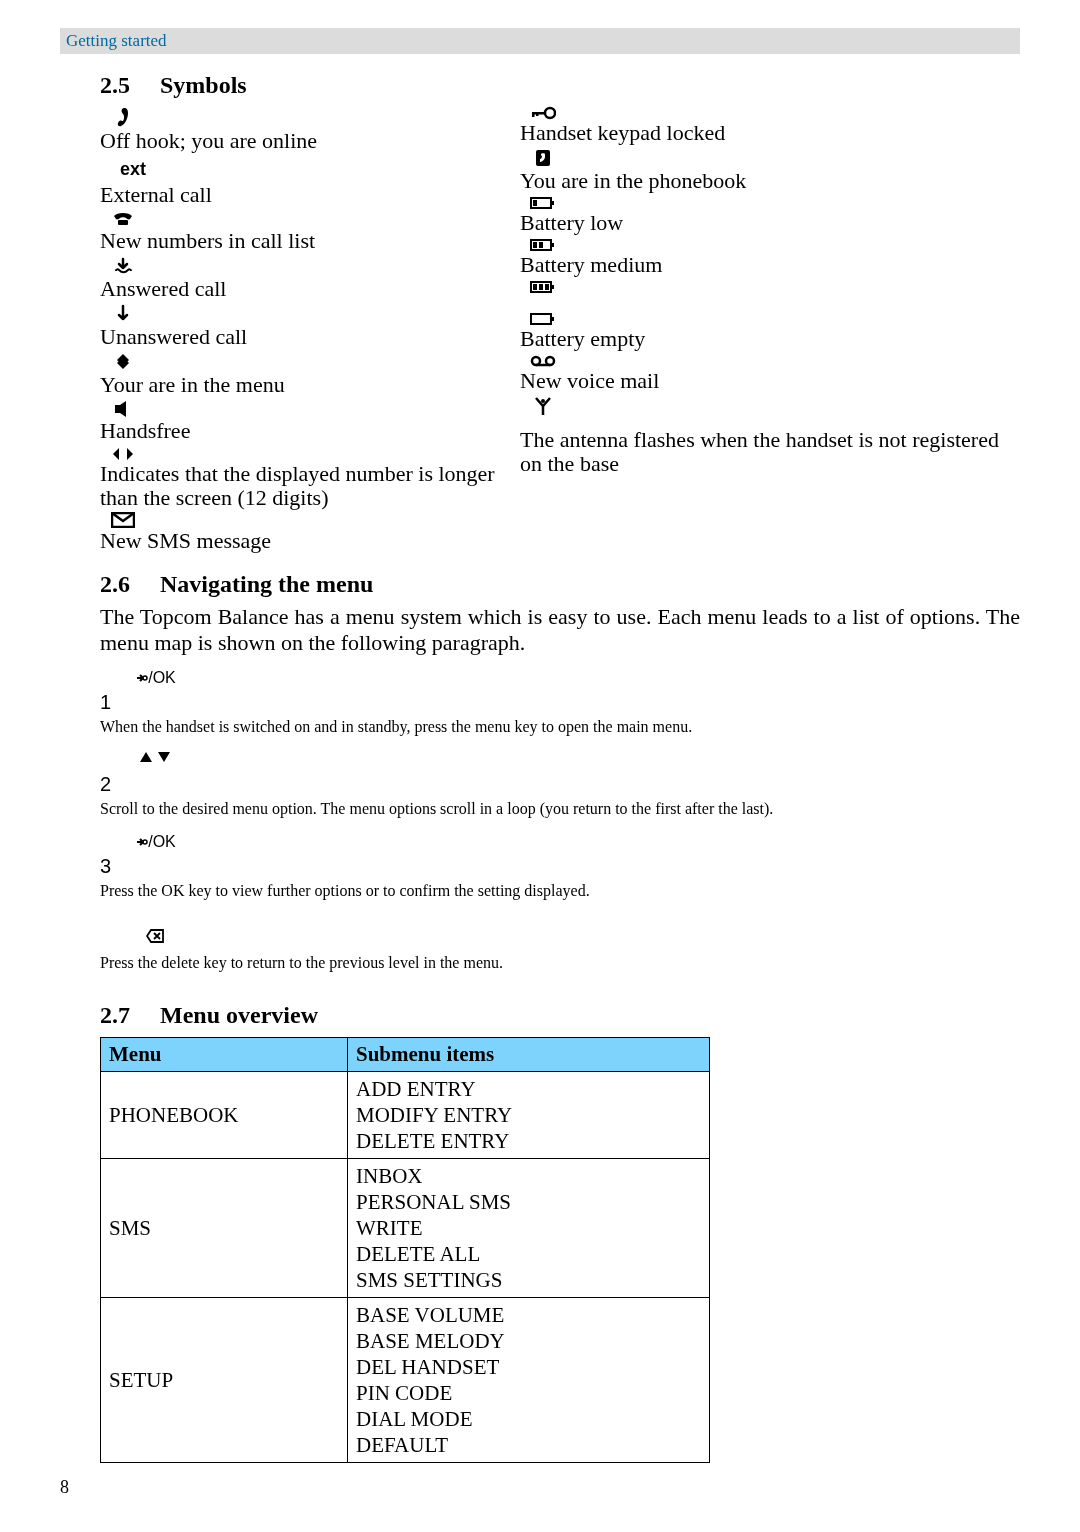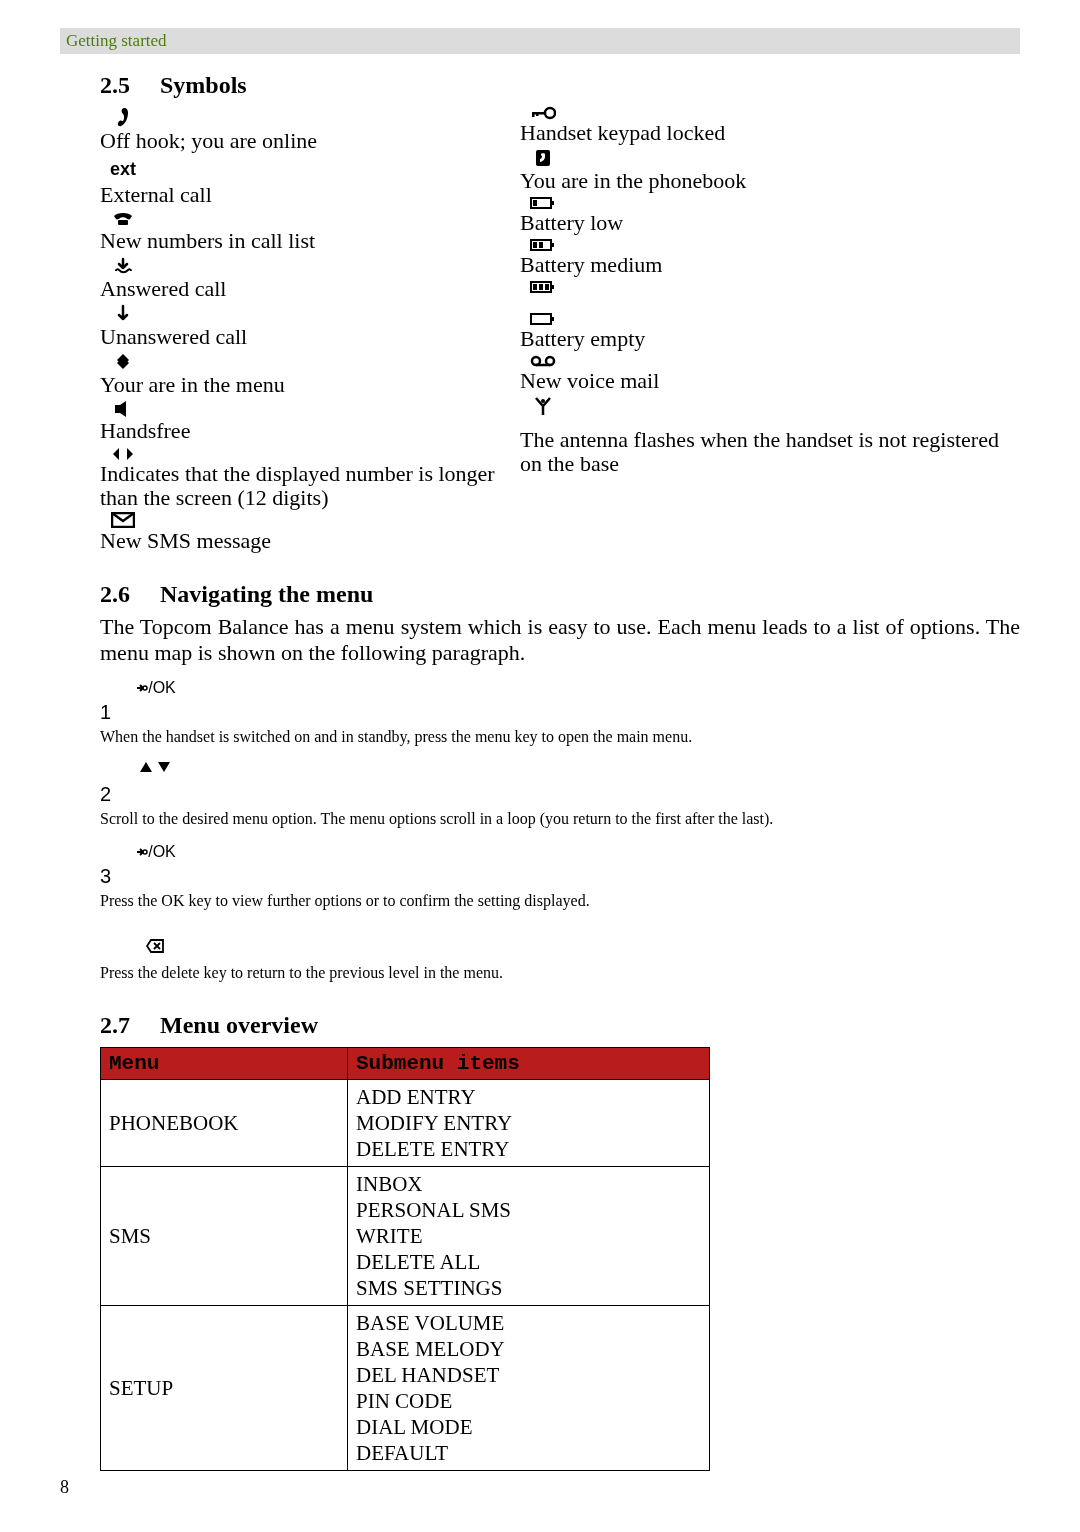--- a/index.html
+++ b/index.html
@@ -17,21 +17,21 @@
     position: absolute;
     top: 28px;
     left: 60px;
     right: 60px;
     height: 26px;
     background: #dcdcdc;
     font-size: 17px;
     font-family: "Times New Roman", Times, serif;
     line-height: 26px;
     padding-left: 6px;
-    color: #4d7c0f;
+    color: #0369a1;
   }
   .content {
     position: absolute;
     top: 54px;
     left: 100px;
     right: 60px;
   }
   .h-sec {
     font-weight: bold;
     font-size: 24px;
@@ -62,20 +62,21 @@
     font-family: Arial, sans-serif;
     font-weight: bold;
     font-size: 18px;
     line-height: 26px;
     flex-shrink: 0;
   }
   .symrow .glyph.txt {
     font-family: Arial, sans-serif;
     font-weight: bold;
     font-size: 18px;
+    text-align: right;
   }
   .symrow .desc {
     flex: 1;
     font-size: 22px;
     line-height: 26px;
   }
   .symrow.multi .desc { line-height: 24px; }
   svg.ic { display: block; margin: 0 auto; }
   .para {
     margin-top: 6px;
@@ -126,23 +127,22 @@
     width: 610px;
   }
   table.menu-table th, table.menu-table td {
     border: 1.2px solid #000;
     padding: 4px 8px;
     font-size: 21px;
     vertical-align: middle;
     text-align: left;
   }
   table.menu-table th {
-    background: #b91c1c;
+    background: #7dd3fc;
     font-weight: bold;
-    font-family: Liberation Mono, monospace;
   }
   table.menu-table td.sub {
     white-space: pre-line;
     line-height: 26px;
     vertical-align: top;
   }
   table.menu-table td.menu-name {
     vertical-align: middle;
   }
   .page-num {
@@ -339,21 +339,21 @@
       </div>
         </div>
 
       <div class="symrow multi">
           <div class="glyph"></div>
           <div class="desc">The antenna flashes when the handset is not registered on the base</div>
         </div>
     </div>
   </div>
 
-  <div class="h-sec" style="margin-top:26px;">
+  <div class="h-sec" style="margin-top:16px;">
     <span class="num">2.6</span><span>Navigating the menu</span>
   </div>
   <div class="para">The Topcom Balance has a menu system which is easy to use. Each menu leads to a list of options. The menu map is shown on the following paragraph.</div>
 
   <div class="nav-steps">
     <div class="step">
       <div class="keycol">
         <svg style="display:inline;vertical-align:-2px" width="14" height="14" viewBox="0 0 14 14">
             <path d="M3 7 L9 7 M9 7 L6 4 M9 7 L6 10" stroke="#000" stroke-width="2" fill="none"></path>
             <circle cx="11" cy="7" r="2" fill="none" stroke="#000" stroke-width="1.5"></circle>

